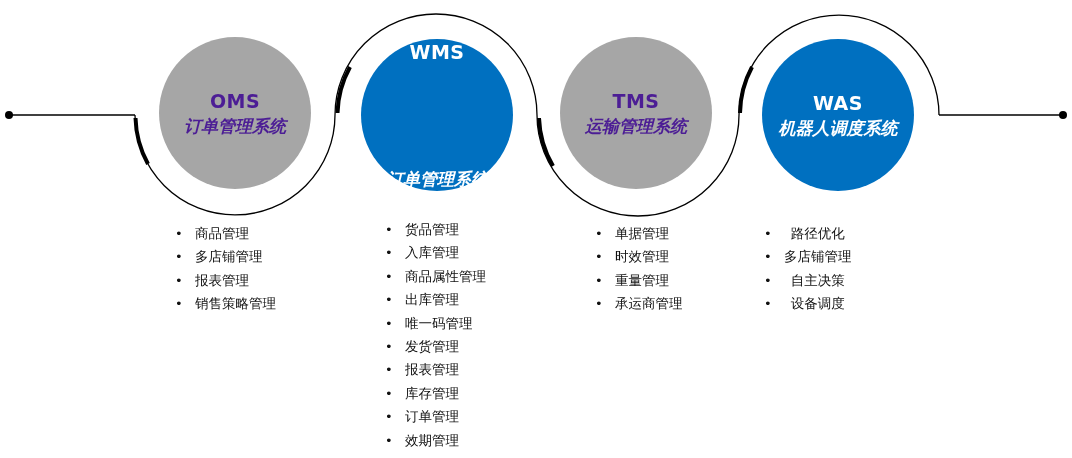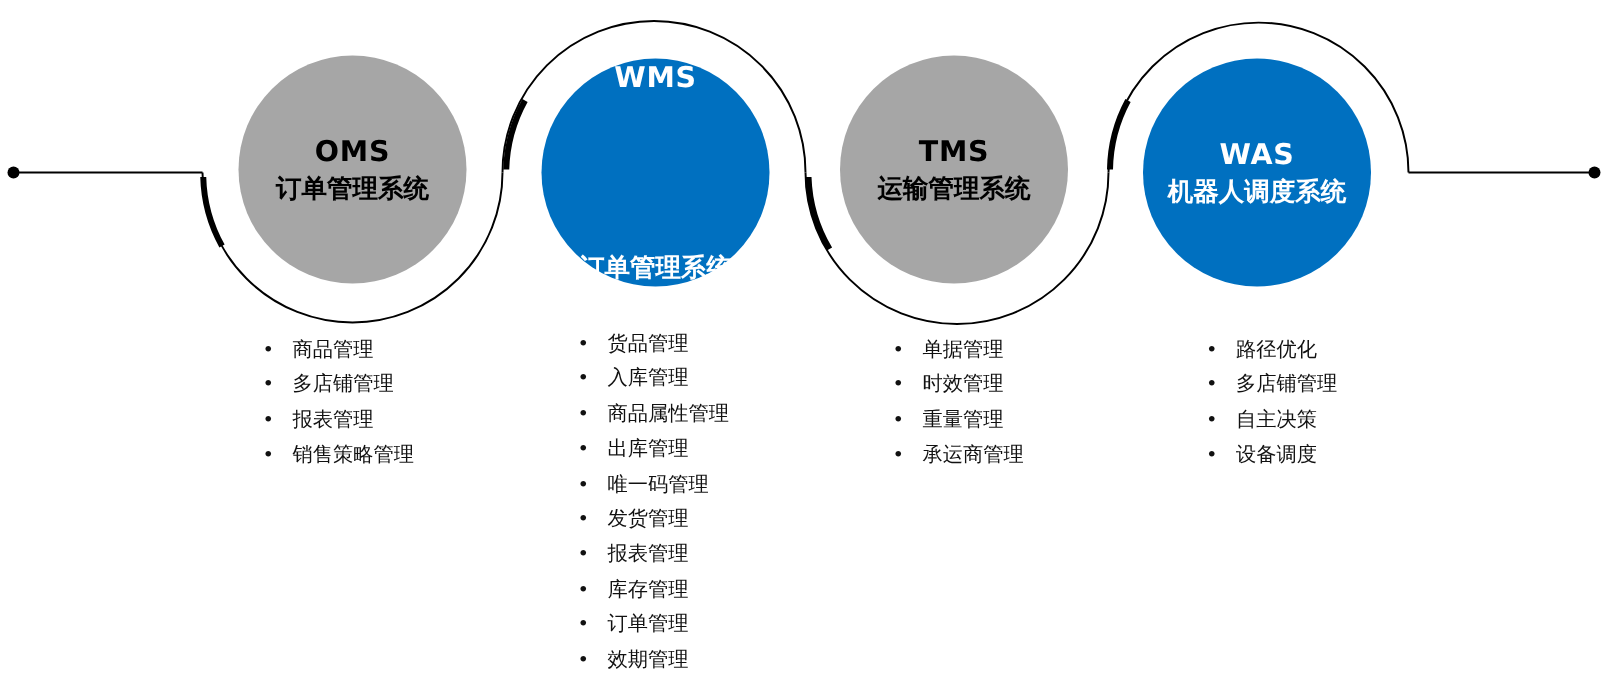--- a/index.html
+++ b/index.html
@@ -3,22 +3,22 @@
 <meta charset="utf-8">
 <style>
   html, body { margin: 0; padding: 0; background: #ffffff; }
   body { width: 1072px; height: 458px; position: relative; overflow: hidden;
          font-family: "DejaVu Sans", "Liberation Sans", sans-serif; }
   #diagram { position: absolute; left: 0; top: 0; width: 1072px; height: 458px; }
   .node { position: absolute; width: 152px; height: 152px; border-radius: 50%;
           display: flex; flex-direction: column; align-items: center; justify-content: center;
           text-align: center; }
   .node .abbr { font-size: 19px; font-weight: bold; line-height: 26px; letter-spacing: 0.5px; }
-  .node .name { font-size: 17px; font-weight: bold; line-height: 24px; white-space: nowrap; }
-  .node.gray { background: #a6a6a6; color: #000000; }
+  .node .name { font-size: 17px; font-weight: bold; line-height: 24px; white-space: nowrap; font-style: italic; }
+  .node.gray { background: #a6a6a6; color: #4c1d95; }
   .node.blue { background: #0070c0; color: #ffffff; }
   .feature-list { position: absolute; margin: 0; padding: 0; list-style: none; }
   .feature-list li { font-size: 13.5px; color: #111; line-height: 23.4px; white-space: nowrap;
                      position: relative; padding-left: 20px; }
   .feature-list li::before { content: "•"; position: absolute; left: 0; top: 0; font-size: 13px; }
 </style>
 </head>
 <body>
 
 <div id="diagram">
@@ -82,19 +82,19 @@
     <li>效期管理</li>
   </ul>
 
   <ul class="feature-list" style="left:595px;top:222px;">
     <li>单据管理</li>
     <li>时效管理</li>
     <li>重量管理</li>
     <li>承运商管理</li>
   </ul>
 
-  <ul class="feature-list" style="left:804px;top:222px;">
+  <ul class="feature-list" style="left:764px;top:222px;text-align:center;">
     <li>路径优化</li>
     <li>多店铺管理</li>
     <li>自主决策</li>
     <li>设备调度</li>
   </ul>
 </div>
 
 </body></html>

